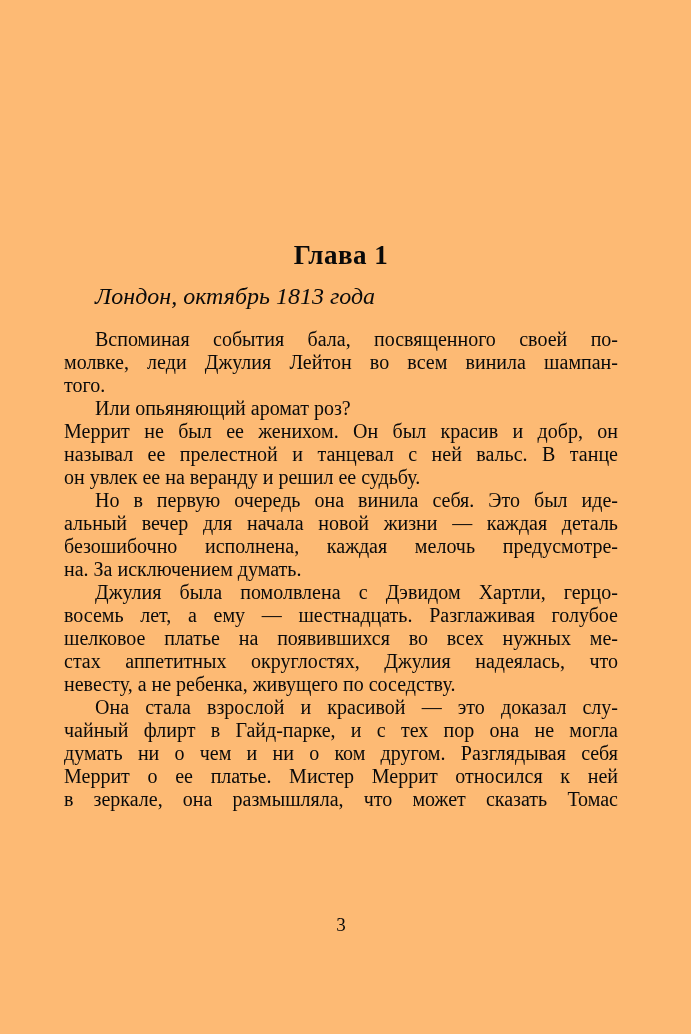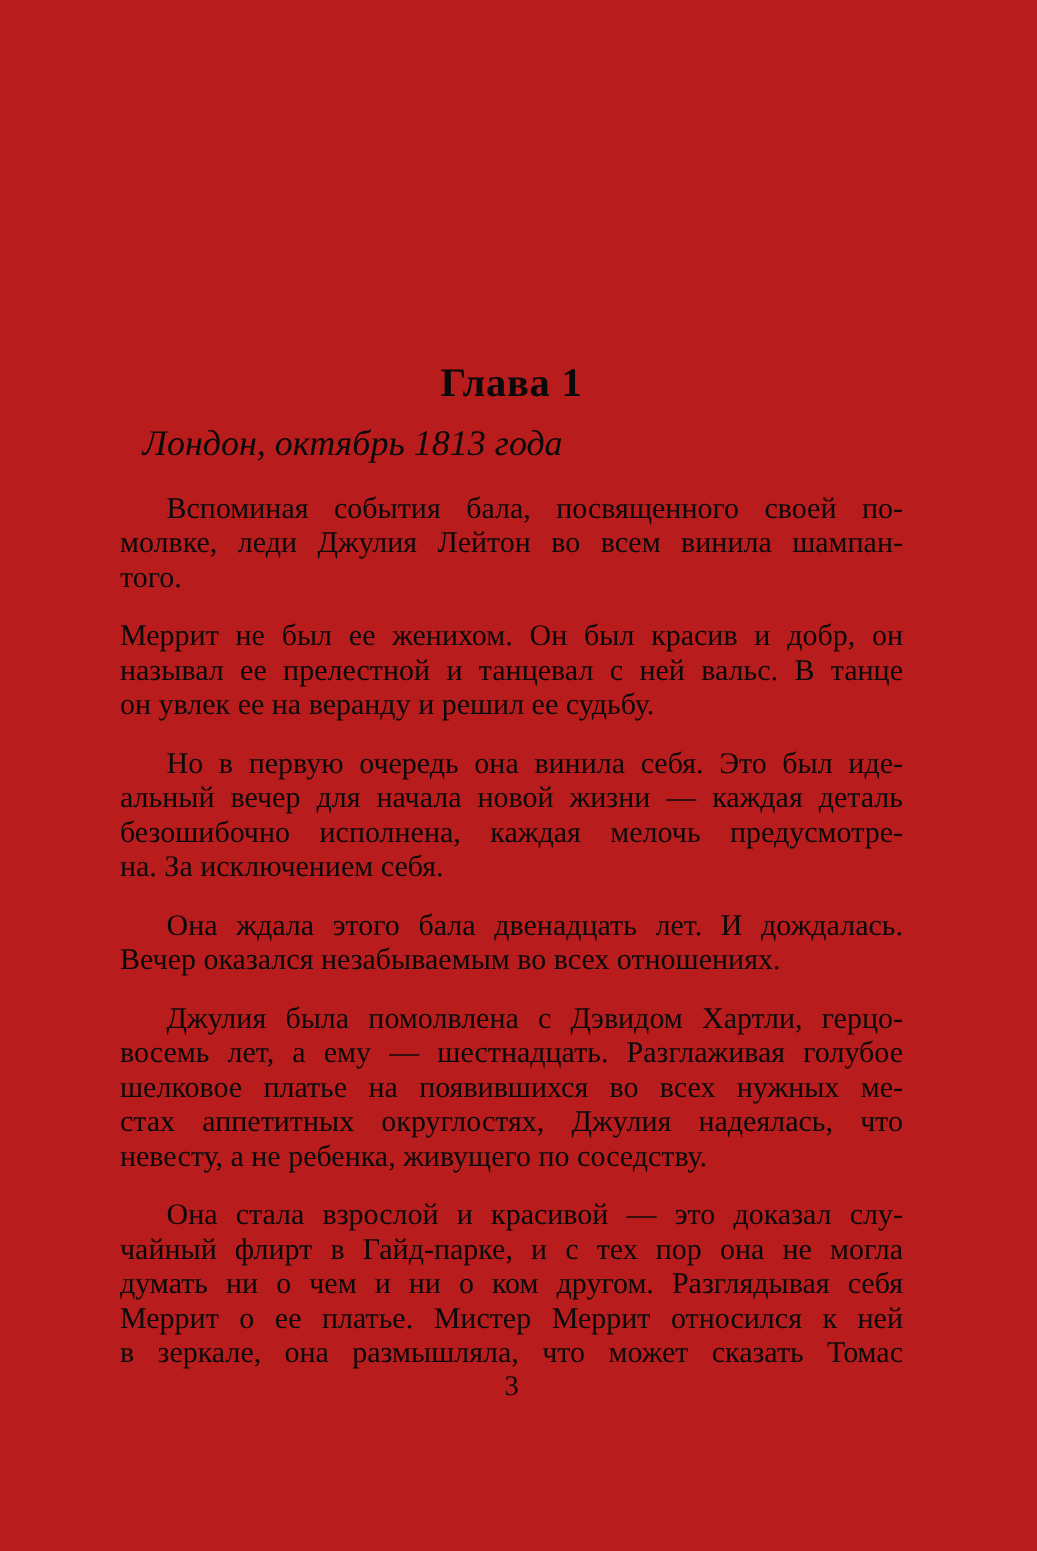--- a/index.html
+++ b/index.html
@@ -4,21 +4,21 @@
 <style>
   html, body {
     margin: 0;
     padding: 0;
     background: #ffffff;
   }
   .sheet {
     position: relative;
     width: 691px;
     height: 1034px;
-    background: #b91c1c;
+    background: #fdba74;
     color: #0a0a0a;
     font-family: "Liberation Serif", "DejaVu Serif", serif;
     overflow: hidden;
   }
   .text-block {
     position: absolute;
     left: 64px;
     top: 241px;
     width: 554px;
   }
@@ -36,21 +36,21 @@
     font-style: italic;
     font-size: 24px;
     line-height: 23px;
   }
   .paragraphs {
     margin-top: 20px;
     font-size: 20px;
     line-height: 23px;
   }
   .paragraph {
-    margin: 16px;
+    margin: 0;
   }
   .line {
     height: 23px;
     white-space: nowrap;
     text-align: left;
   }
   .line.just {
     text-align: justify;
     text-align-last: justify;
   }
@@ -74,33 +74,32 @@
   <div class="text-block">
     <h1 class="chapter-title">Глава 1</h1>
     <p class="dateline">Лондон, октябрь 1813 года</p>
     <div class="paragraphs">
         <div class="paragraph">
           <div class="line first just">Вспоминая события бала, посвященного своей по-</div>
           <div class="line just">молвке, леди Джулия Лейтон во всем винила шампан-</div>
           <div class="line">того.</div>
         </div>
         <div class="paragraph">
+          <div class="line first">Или опьяняющий аромат роз?</div>
+        </div>
+        <div class="paragraph">
           <div class="line just">Меррит не был ее женихом. Он был красив и добр, он</div>
           <div class="line just">называл ее прелестной и танцевал с ней вальс. В танце</div>
           <div class="line">он увлек ее на веранду и решил ее судьбу.</div>
         </div>
         <div class="paragraph">
           <div class="line first just">Но в первую очередь она винила себя. Это был иде-</div>
           <div class="line just">альный вечер для начала новой жизни — каждая деталь</div>
           <div class="line just">безошибочно исполнена, каждая мелочь предусмотре-</div>
-          <div class="line">на. За исключением себя.</div>
-        </div>
-        <div class="paragraph">
-          <div class="line first just">Она ждала этого бала двенадцать лет. И дождалась.</div>
-          <div class="line">Вечер оказался незабываемым во всех отношениях.</div>
+          <div class="line">на. За исключением думать.</div>
         </div>
         <div class="paragraph">
           <div class="line first just">Джулия была помолвлена с Дэвидом Хартли, герцо-</div>
           <div class="line just">восемь лет, а ему — шестнадцать. Разглаживая голубое</div>
           <div class="line just">шелковое платье на появившихся во всех нужных ме-</div>
           <div class="line just">стах аппетитных округлостях, Джулия надеялась, что</div>
           <div class="line">невесту, а не ребенка, живущего по соседству.</div>
         </div>
         <div class="paragraph">
           <div class="line first just">Она стала взрослой и красивой — это доказал слу-</div>

